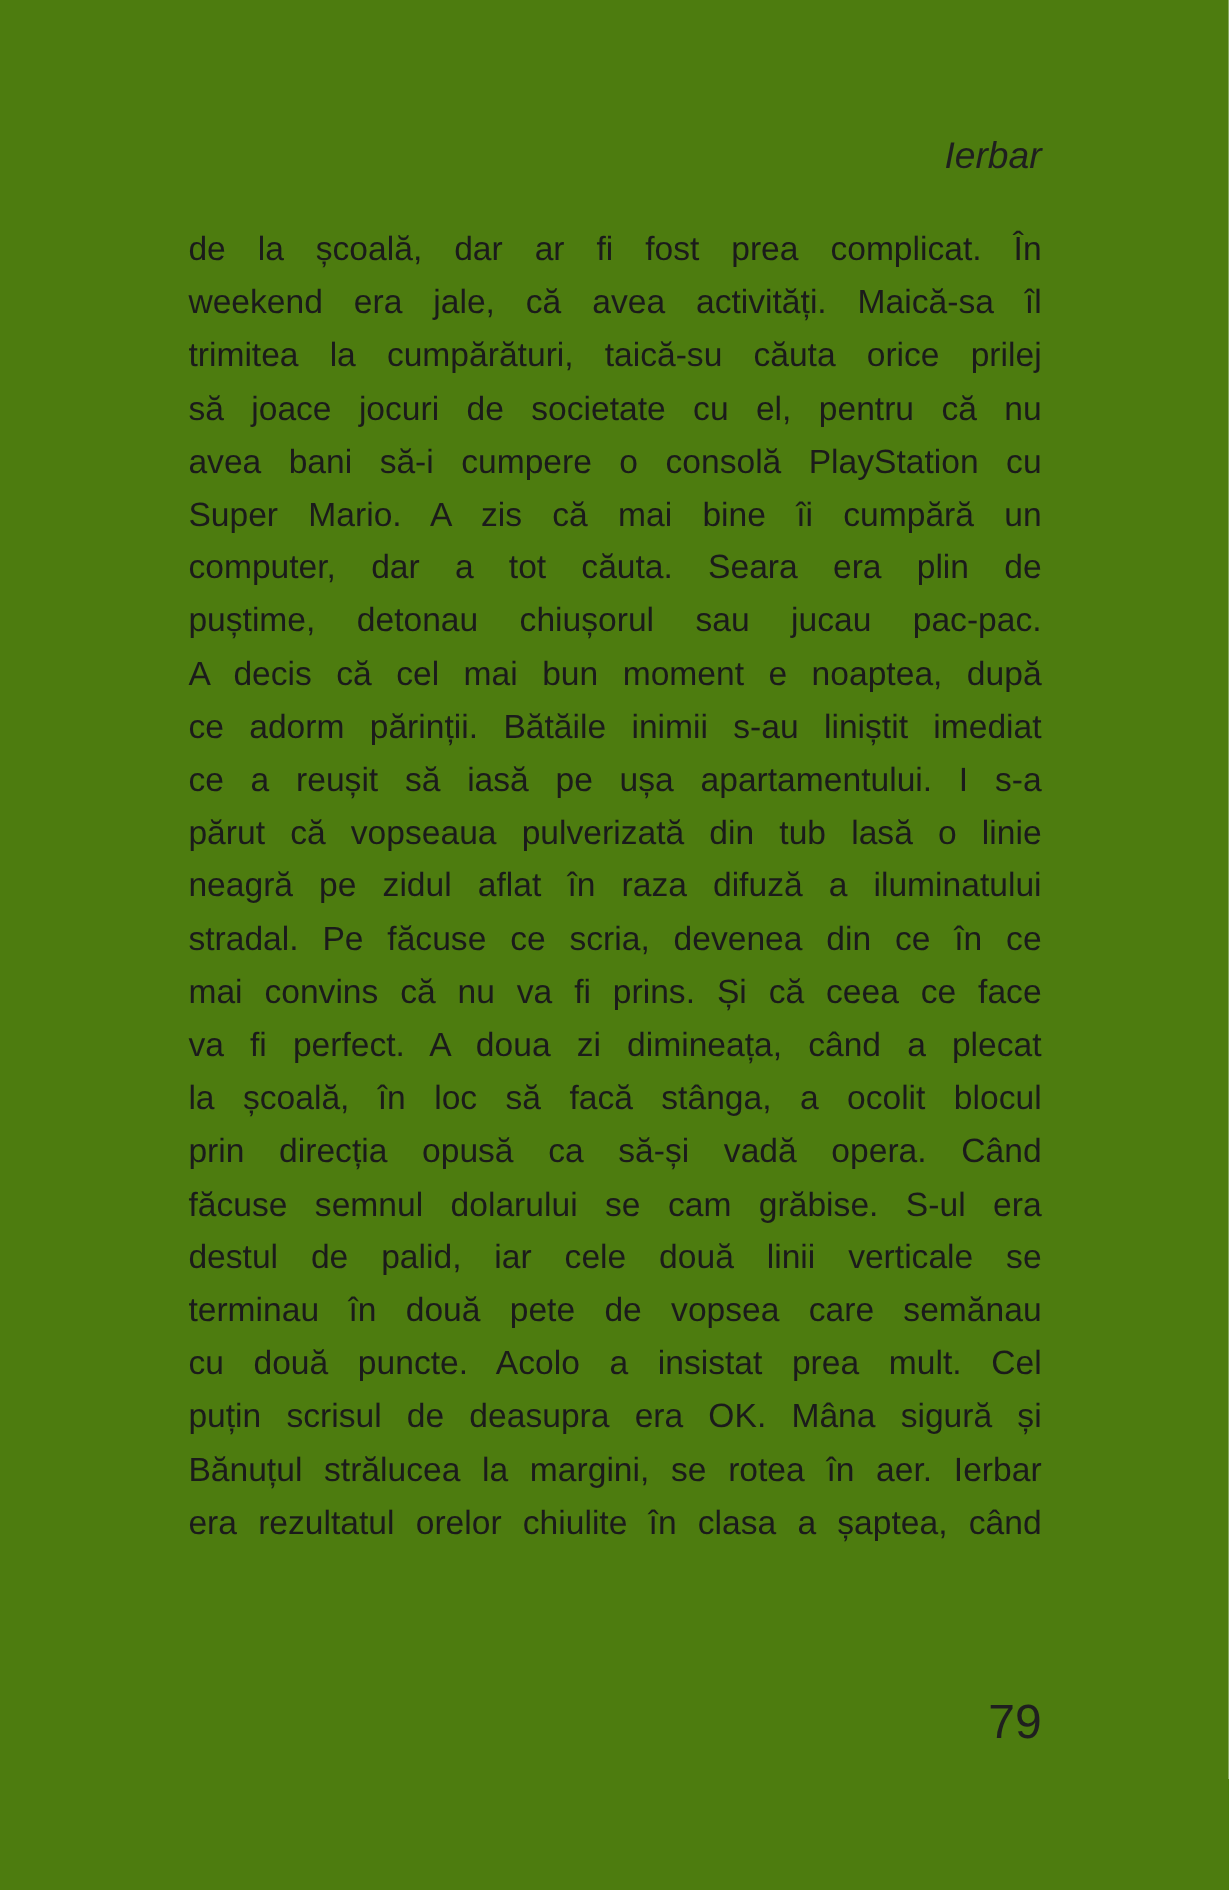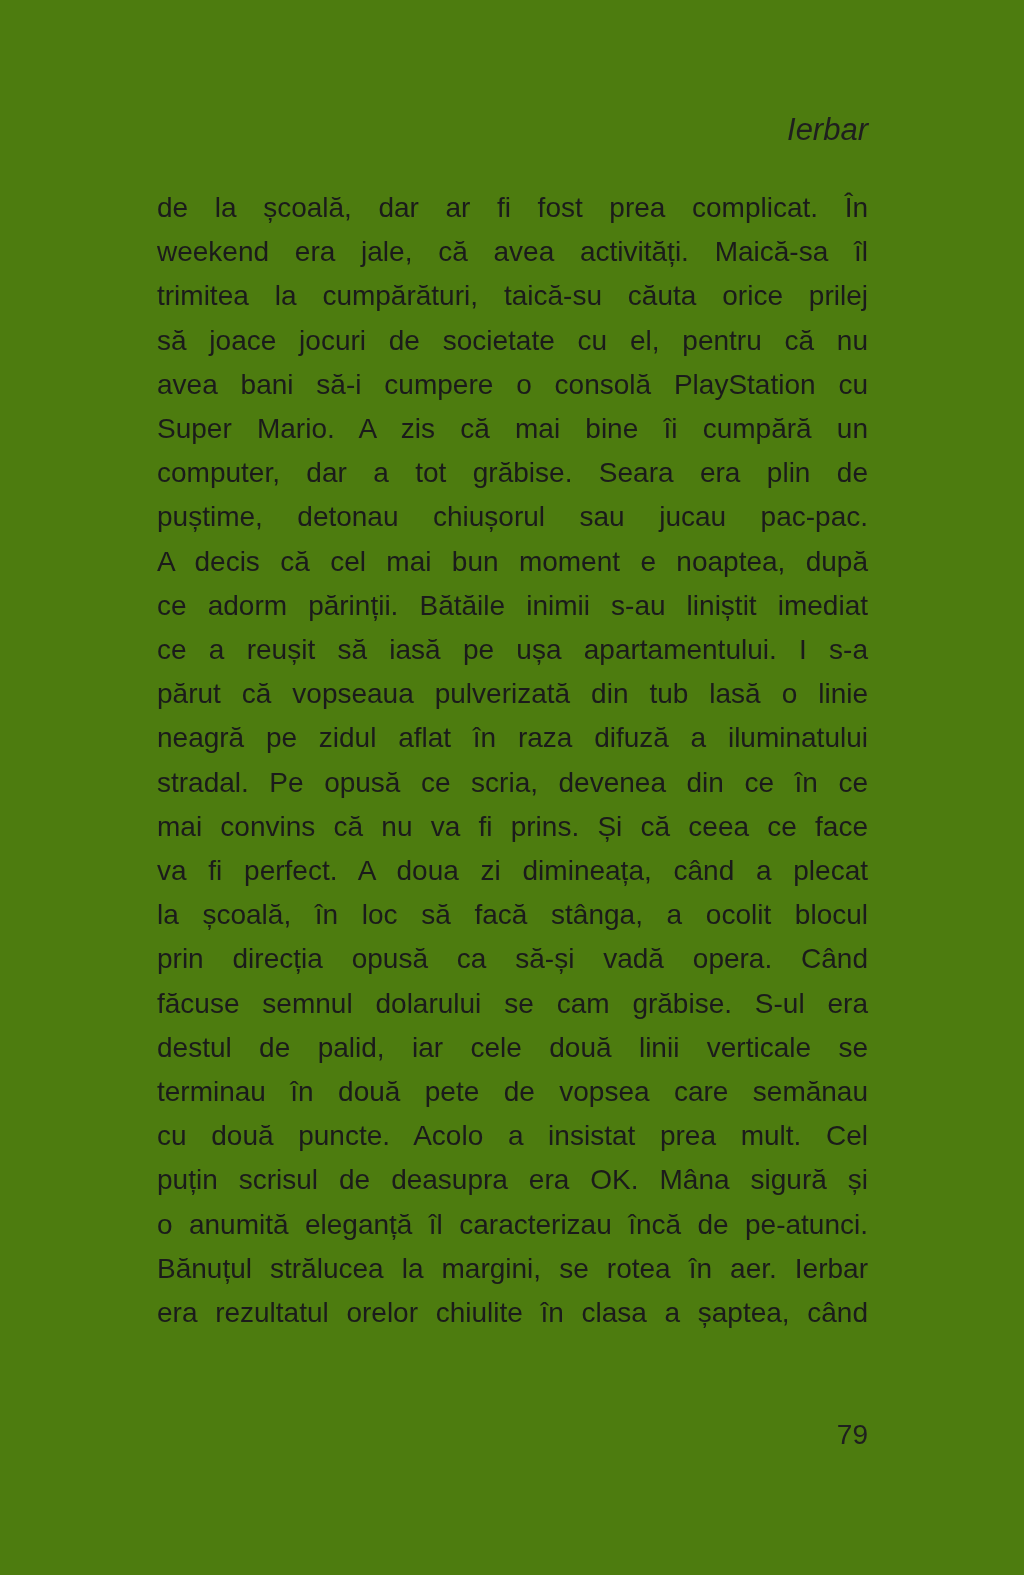--- a/index.html
+++ b/index.html
@@ -41,21 +41,21 @@
     -moz-text-align-last: justify;
     white-space: normal;
     color: #1b1b1b;
   }
   .page-number {
     position: absolute;
     top: 1418px;
     left: 157px;
     width: 711px;
     text-align: right;
-    font-size: 28px;
+    font-size: 40px;
     line-height: 34px;
     color: #1f1f1f;
   }
 </style>
 </head>
 <body>
 
 <div class="page">
 
   <div class="running-header">Ierbar</div>
@@ -67,55 +67,54 @@
       <div class="text-line">weekend era jale, că avea activități. Maică-sa îl</div>
 
       <div class="text-line">trimitea la cumpărături, taică-su căuta orice prilej</div>
 
       <div class="text-line">să joace jocuri de societate cu el, pentru că nu</div>
 
       <div class="text-line">avea bani să-i cumpere o consolă PlayStation cu</div>
 
       <div class="text-line">Super Mario. A zis că mai bine îi cumpără un</div>
 
-      <div class="text-line">computer, dar a tot grăbise. Seara era plin de</div>
+      <div class="text-line">computer, dar a tot căuta. Seara era plin de</div>
 
       <div class="text-line">puștime, detonau chiușorul sau jucau pac-pac.</div>
 
       <div class="text-line">A decis că cel mai bun moment e noaptea, după</div>
 
       <div class="text-line">ce adorm părinții. Bătăile inimii s-au liniștit imediat</div>
 
       <div class="text-line">ce a reușit să iasă pe ușa apartamentului. I s-a</div>
 
       <div class="text-line">părut că vopseaua pulverizată din tub lasă o linie</div>
 
       <div class="text-line">neagră pe zidul aflat în raza difuză a iluminatului</div>
 
-      <div class="text-line">stradal. Pe opusă ce scria, devenea din ce în ce</div>
+      <div class="text-line">stradal. Pe făcuse ce scria, devenea din ce în ce</div>
 
       <div class="text-line">mai convins că nu va fi prins. Și că ceea ce face</div>
 
       <div class="text-line">va fi perfect. A doua zi dimineața, când a plecat</div>
 
       <div class="text-line">la școală, în loc să facă stânga, a ocolit blocul</div>
 
       <div class="text-line">prin direcția opusă ca să-și vadă opera. Când</div>
 
       <div class="text-line">făcuse semnul dolarului se cam grăbise. S-ul era</div>
 
       <div class="text-line">destul de palid, iar cele două linii verticale se</div>
 
       <div class="text-line">terminau în două pete de vopsea care semănau</div>
 
       <div class="text-line">cu două puncte. Acolo a insistat prea mult. Cel</div>
 
       <div class="text-line">puțin scrisul de deasupra era OK. Mâna sigură și</div>
 
-      <div class="text-line">o anumită eleganță îl caracterizau încă de pe-atunci.</div>
 
 
       <div class="text-line">Bănuțul strălucea la margini, se rotea în aer. Ierbar</div>
 
       <div class="text-line">era rezultatul orelor chiulite în clasa a șaptea, când</div>
     </div>
 
   <div class="page-number">79</div>
 
 </div>

